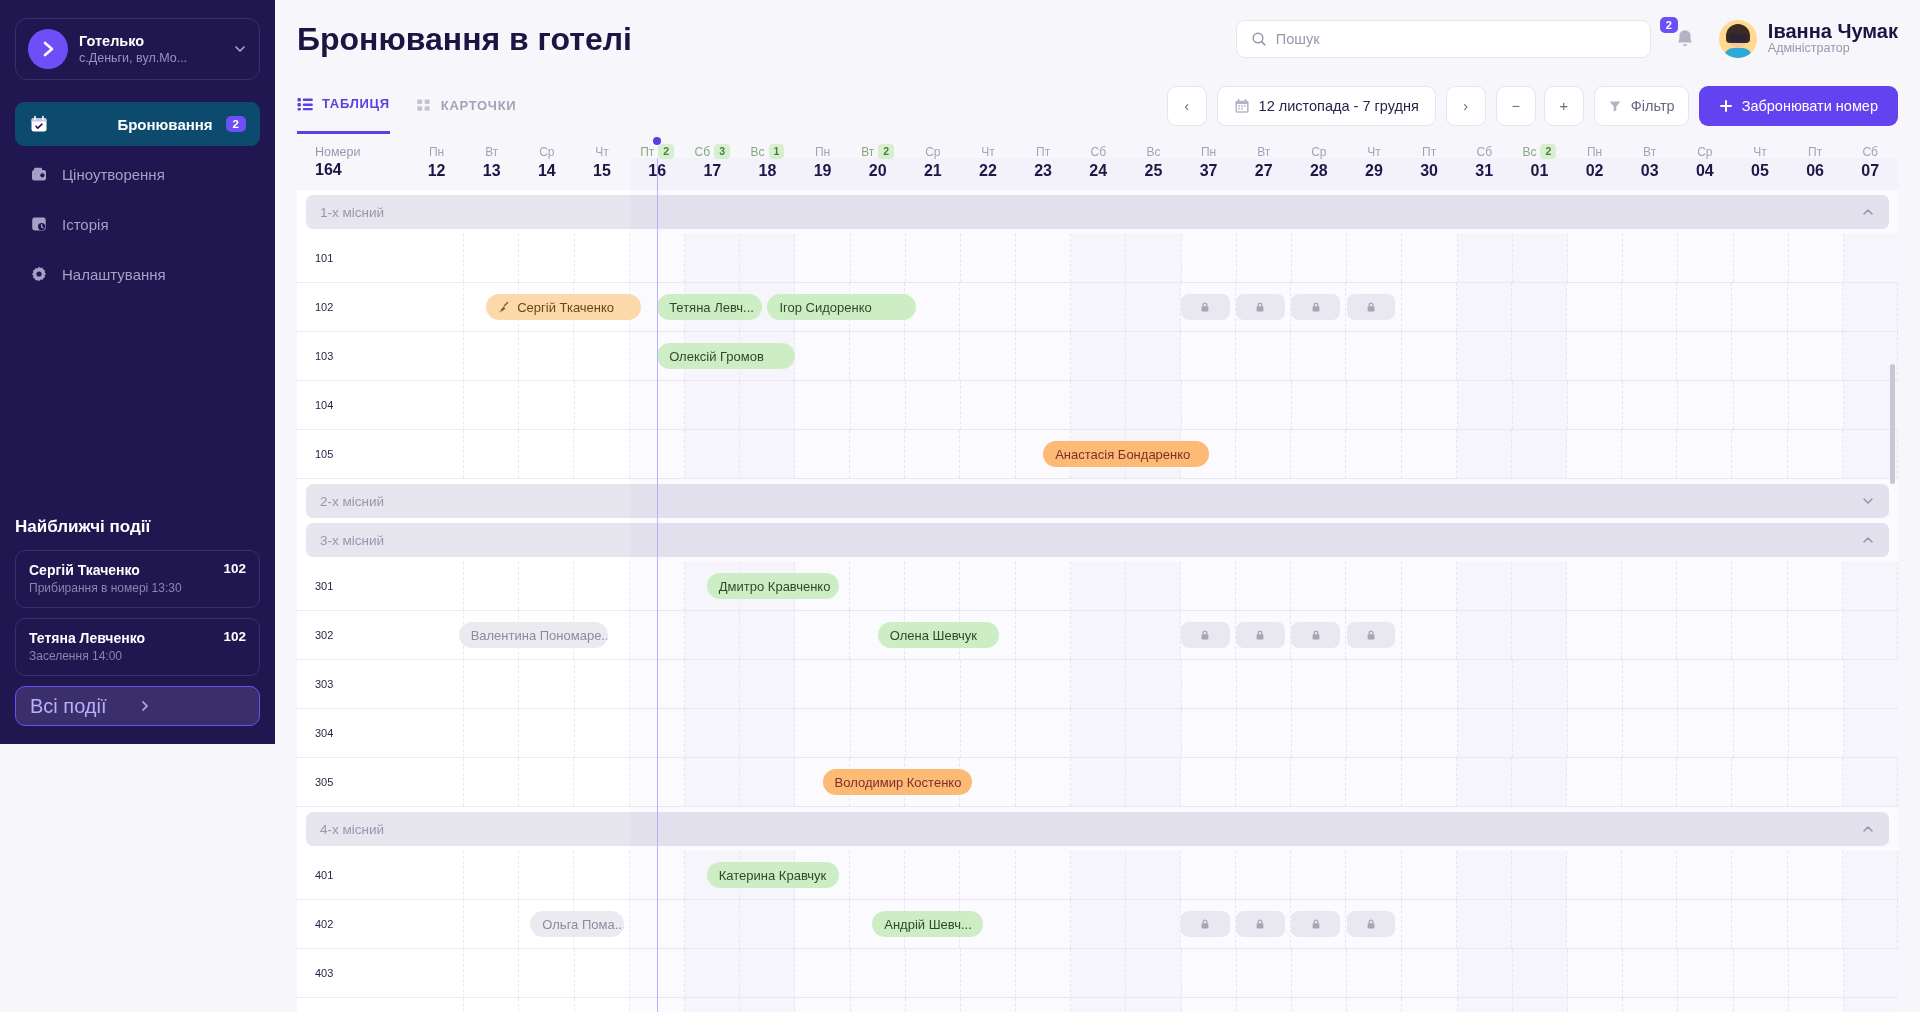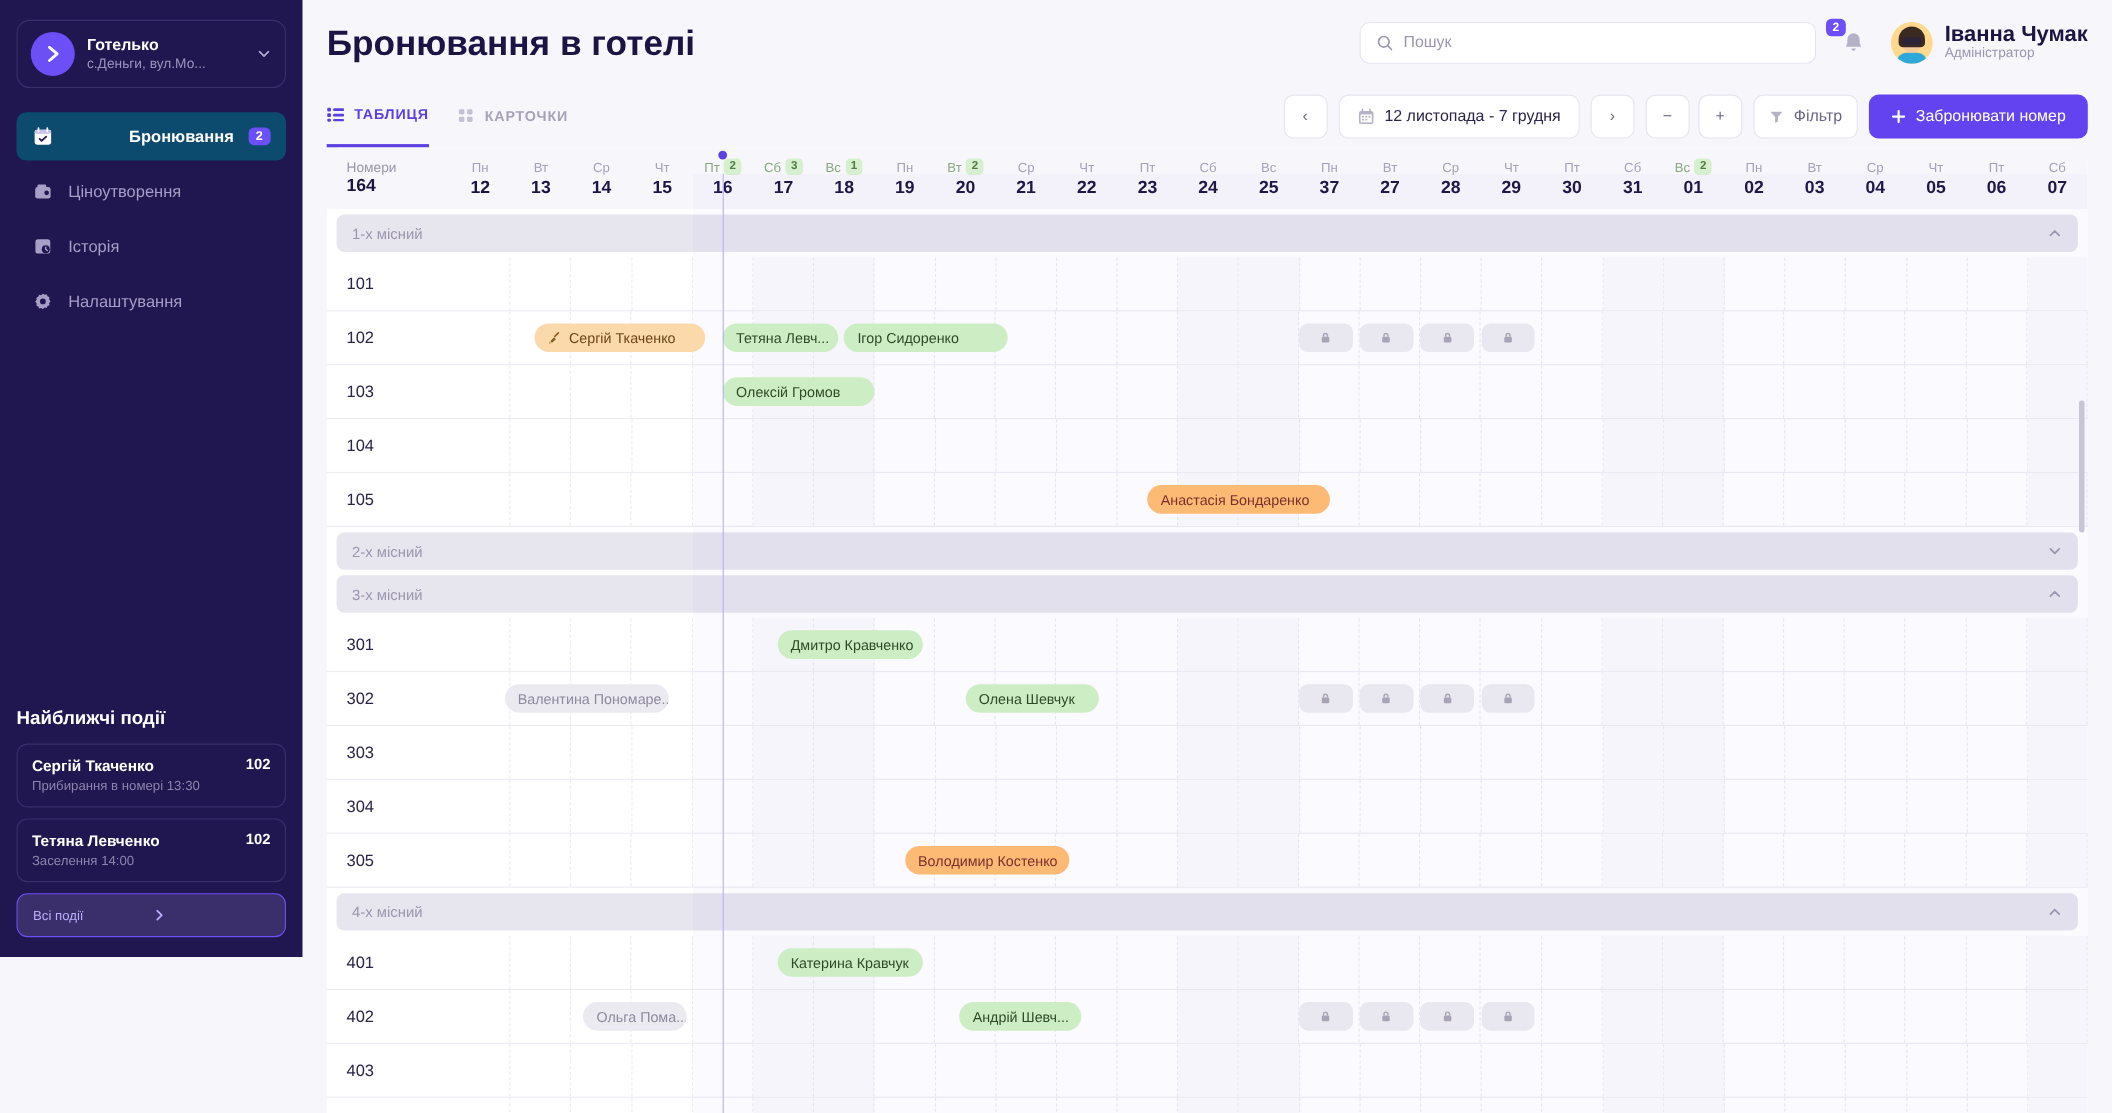--- a/index.html
+++ b/index.html
@@ -6,21 +6,21 @@
   html, body {
     width: 1920px; height: 1012px;
     font-family: "Liberation Sans", sans-serif;
     background: #f7f7fb;
     overflow: hidden;
   }
   .app { display: flex; width: 1920px; height: 1012px; }
 
   
   .sidebar {
-    width: 275px; height: 870px;
+    width: 275px; height: 744px;
     background: #201650;
     display: flex; flex-direction: column;
     flex-shrink: 0; position: relative;
   }
   .org-card {
     margin: 18px 15px 0 15px;
     border: 1px solid #3b2f6b;
     border-radius: 12px;
     height: 62px;
     display: flex; align-items: center;
@@ -84,21 +84,21 @@
     color: #8c84ae; font-size: 12px; line-height: 17px;
     white-space: nowrap;
   }
   .event-room { color: #fff; font-size: 13.5px; font-weight: bold; }
   .all-events {
     background: #3b2f6b; border: 1px solid #6c4ff6;
     border-radius: 10px; height: 40px;
     display: flex; align-items: center;
     padding: 0 14px; cursor: pointer;
   }
-  .all-events span { color: #b9aefc; font-size: 12px; flex: 1; }
+  .all-events span { color: #b9aefc; font-size: 20px; flex: 1; }
 
   
   .main { flex: 1; display: flex; flex-direction: column; min-width: 0; background: #f7f7fb; }
 
   .topbar {
     height: 78px; display: flex; align-items: center;
     padding: 0 22px 0 22px; flex-shrink: 0;
   }
   .page-title {
     font-size: 32px; font-weight: bold; color: #1c1442;
@@ -225,21 +225,21 @@
     background: #e7e5ee; border-radius: 7px;
     margin: 5px 9px 5px 9px; padding: 0 14px;
   }
   .group-title { font-size: 13.5px; color: #9b96ad; flex: 1; }
   .chev { color: #9b96ad; cursor: pointer; }
 
   .row { display: flex; height: 49px; border-bottom: 1px solid #edecf2; position: relative; }
   .row-label {
     width: 112px; flex-shrink: 0; padding-left: 18px;
     display: flex; align-items: center;
-    font-size: 15px; color: #2b2348; font-weight: normal;
+    font-size: 11px; color: #2b2348; font-weight: normal;
   }
   .row-cells { flex: 1; display: flex; position: relative; }
   .cell { flex: 1; border-right: 1px dashed #ebeaf1; }
   .cell.weekend { background: #fafafc; }
   .cell:last-child { border-right: none; }
 
   .bar {
     position: absolute; height: 26px; top: 11px;
     border-radius: 13px; display: flex; align-items: center;
     padding: 0 12px; gap: 6px;

